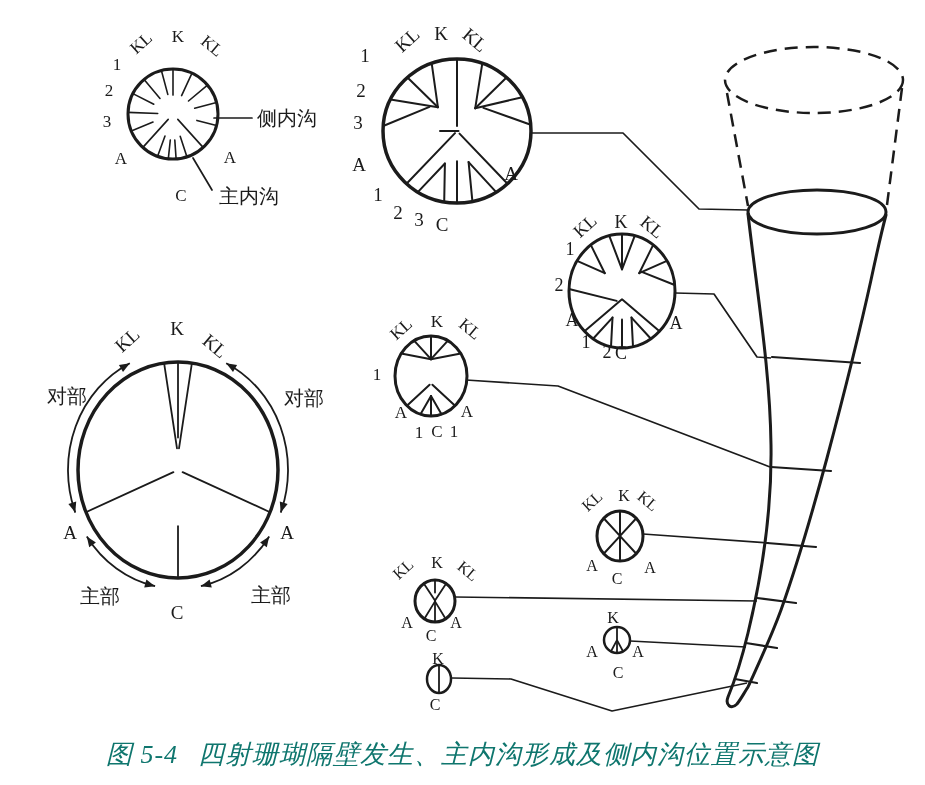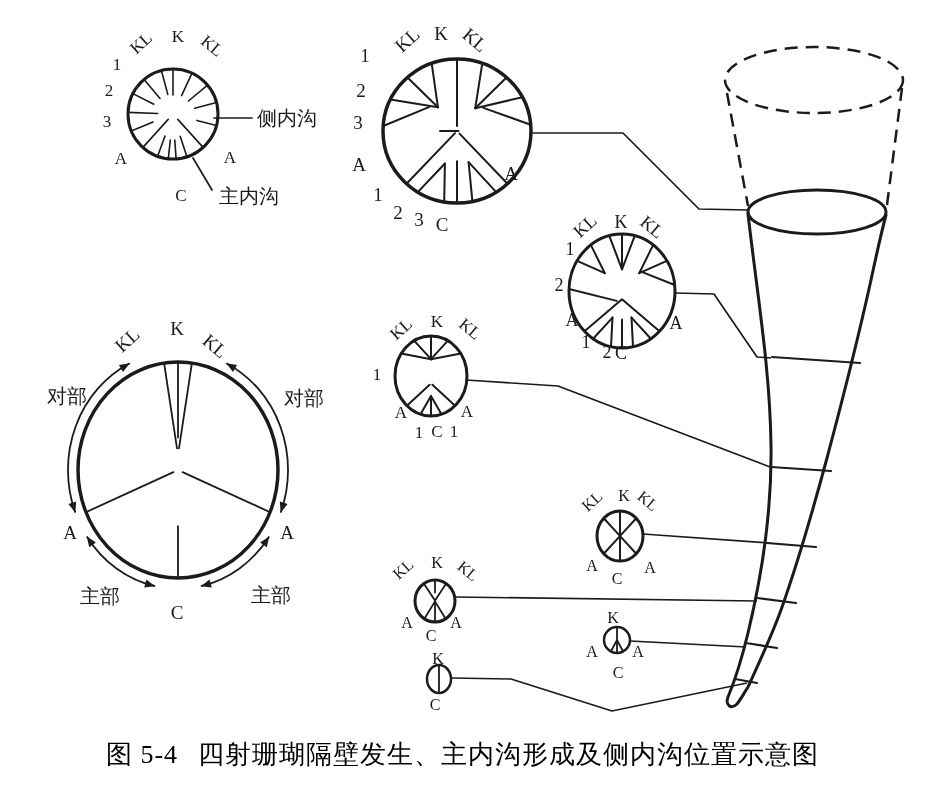--- a/index.html
+++ b/index.html
@@ -1,20 +1,20 @@
 <!DOCTYPE html>
 <html><head>
 <meta charset="utf-8">
 <style>
   html,body{margin:0;padding:0;background:#ffffff;}
   .stage{position:relative;width:925px;height:785px;background:#ffffff;overflow:hidden;}
   svg{position:absolute;left:0;top:0;}
   .caption{position:absolute;left:0;top:737px;width:100%;text-align:center;
            font-family:"Liberation Serif","DejaVu Serif",serif;
-           font-size:26px;color:#000000;letter-spacing:1px;white-space:nowrap;}
+           font-size:26px;color:#0f766e;letter-spacing:1px;white-space:nowrap;font-style:italic;}
   .caption .pre{margin-right:20px;}
   text{font-family:"Liberation Serif","DejaVu Serif",serif;fill:#1b1b1b;}
   text.cjk{font-family:"DejaVu Sans","Liberation Sans",sans-serif;}
 </style>
 </head>
 <body>
 
 <div class="stage">
   <svg id="fig" width="925" height="785" viewBox="0 0 925 785">
       <g fill="none" stroke="#1b1b1b">

